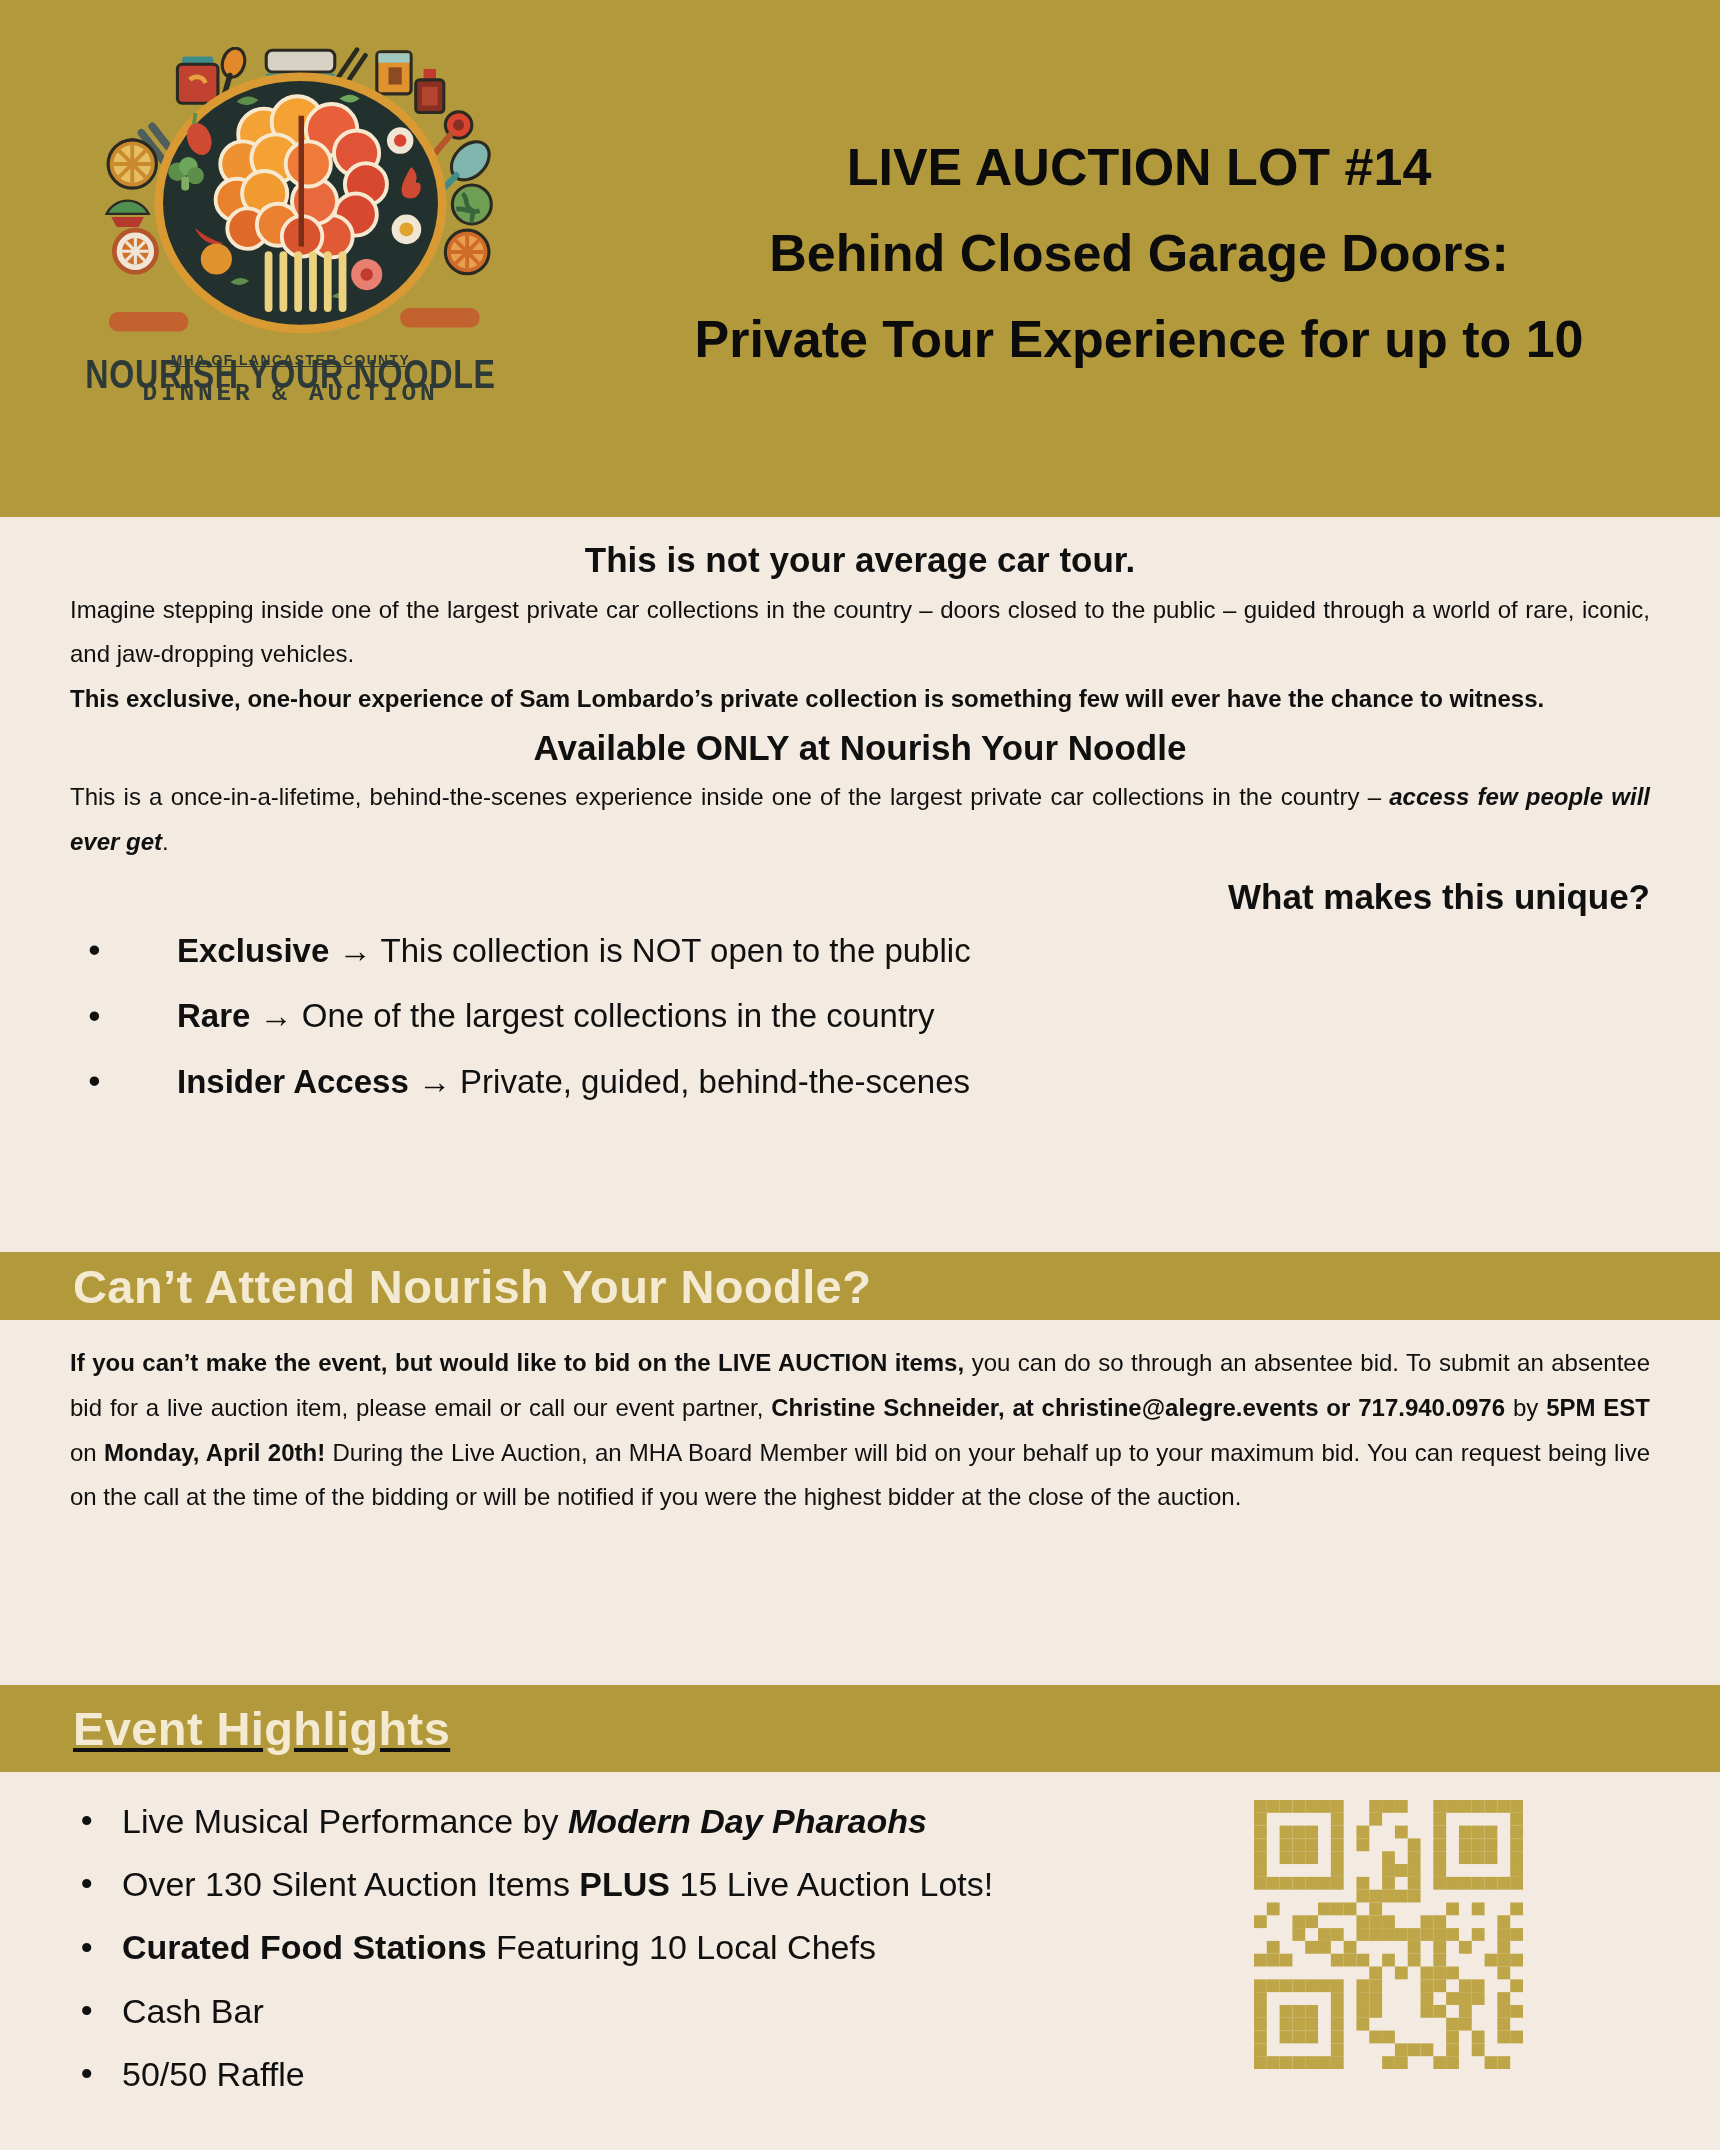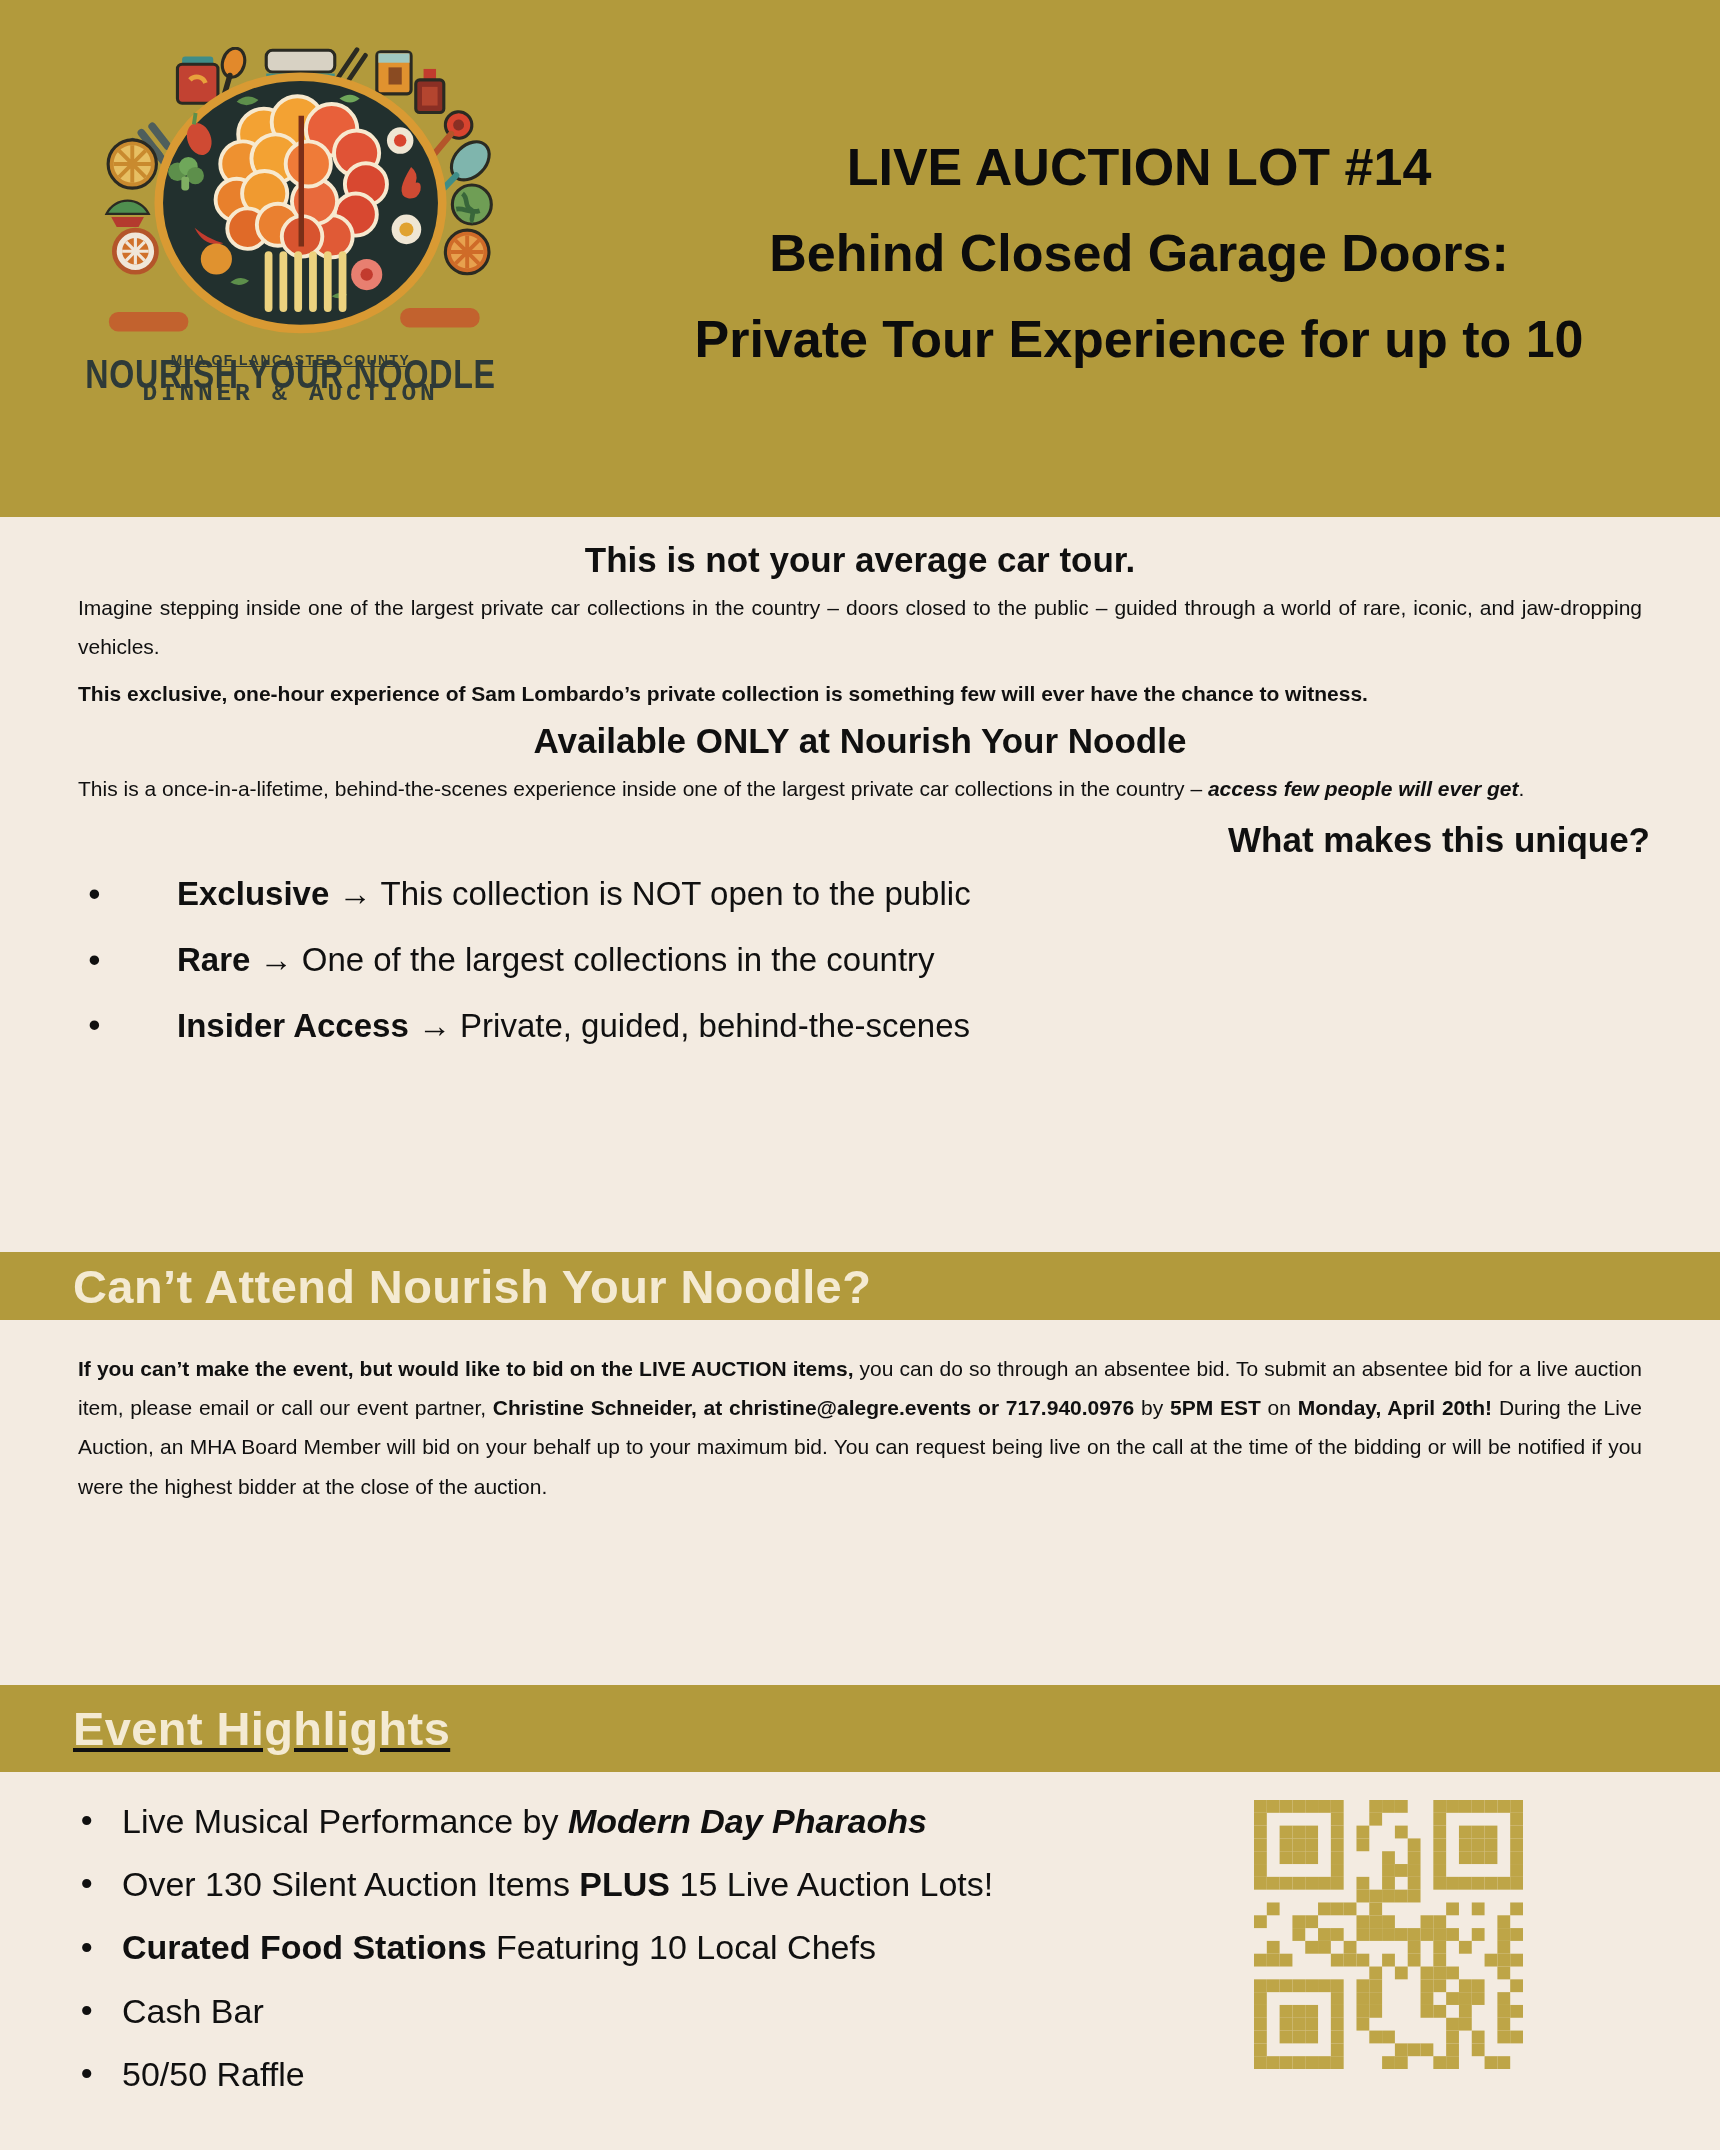--- a/index.html
+++ b/index.html
@@ -16,21 +16,21 @@
   }
   .logo-org{top:353px;font-size:13.8px;letter-spacing:1.5px;text-decoration:underline;}
   .logo-name{top:350px;font-size:35px;letter-spacing:0.8px;transform:scale(.92,1.18);transform-origin:50% 0;}
   .logo-sub{top:380px;font-size:24.5px;letter-spacing:3.8px;font-family:Liberation Mono, monospace;}
   .title-col{flex:1;display:flex;flex-direction:column;justify-content:center;align-items:center;padding:20px 23px 31px 0;}
   .t-line{font-size:52px;font-weight:bold;line-height:86px;color:#0c0c0c;text-align:center;white-space:nowrap;}
   
   .sect{box-sizing:border-box;padding-left:70px;padding-right:70px;}
   .center-h{font-size:35px;font-weight:bold;text-align:center;margin:6.1px 0 7.6px;}
   .left-h{font-size:35px;font-weight:bold;margin:12.2px 0 3.1px;text-align:right;}
-  .body-p{font-size:21px;line-height:1.86;text-align:justify;margin:8px;}
+  .body-p{font-size:24px;line-height:1.86;text-align:justify;margin:0;}
   .b{font-weight:bold;}
   .i{font-style:italic;}
   
   .intro{height:735px;padding-top:17px;}
   .intro ul{list-style:none;margin:17px 0 0;padding:0;}
   .intro li{position:relative;padding-left:107px;font-size:33px;line-height:1.05;margin-bottom:31px;}
   .intro li::before{content:"\2022";position:absolute;left:18.3px;top:-1.5px;font-size:35px;}
   
   .banner{background:#b29a3c;display:flex;align-items:center;justify-content:space-between;
           padding:0 73px;box-sizing:border-box;}

